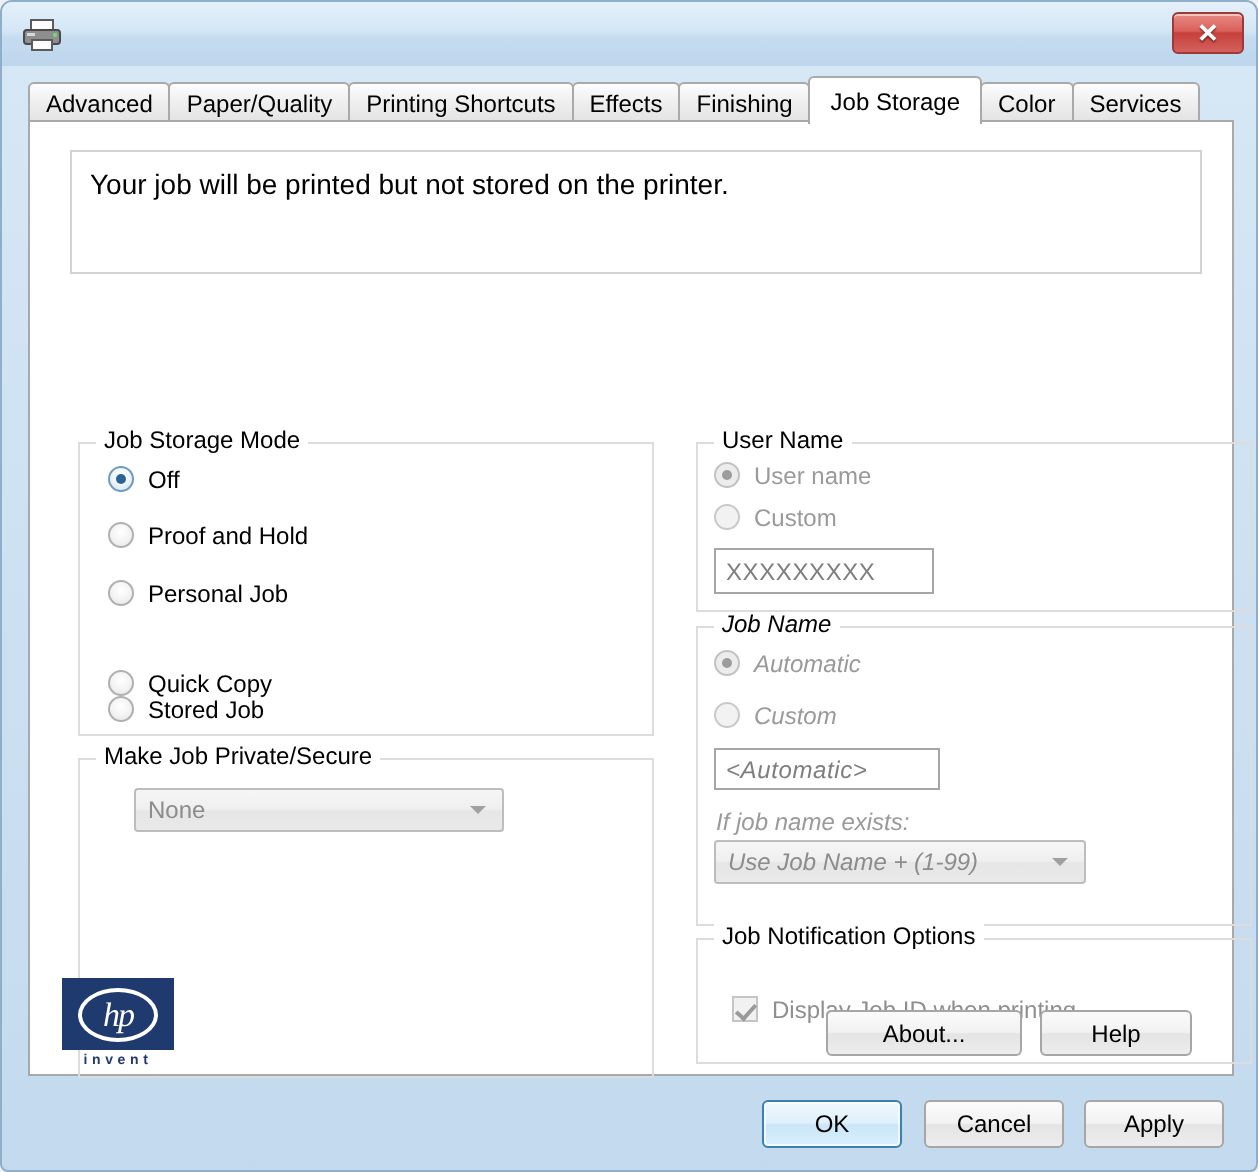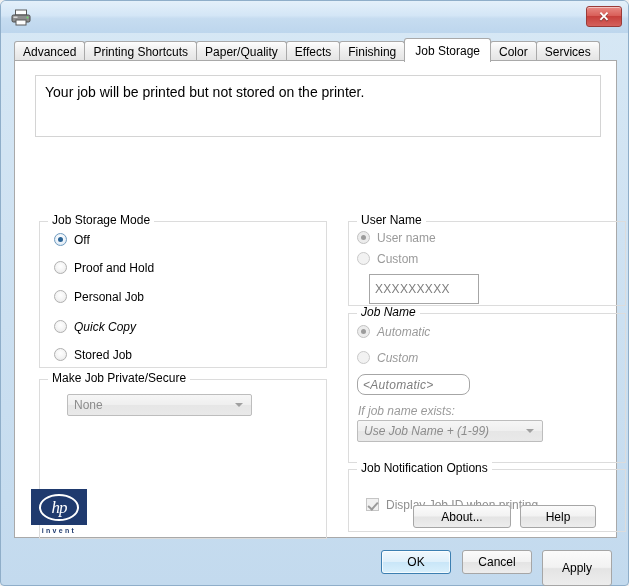--- a/index.html
+++ b/index.html
@@ -276,21 +276,21 @@
     display: flex; align-items: center; justify-content: center;
     cursor: pointer;
   }
   .btn.default {
     border: 1px solid #3c7fb1;
     background: linear-gradient(to bottom, #f0f8fd 0%, #dff0fb 48%, #c9e6f8 52%, #d9f0fc 100%);
     box-shadow: inset 0 0 0 1px rgba(255,255,255,.7);
   }
   #btn-ok     { left: 380px; top: 549px; width: 70px; height: 24px; }
   #btn-cancel { left: 461px; top: 549px; width: 70px; height: 24px; }
-  #btn-apply  { left: 541px; top: 549px; width: 70px; height: 36px; }
+  #btn-apply  { left: 541px; top: 549px; width: 70px; height: 24px; }
 </style>
 </head>
 <body>
 
 <div id="window">
 
   <div id="titlebar">
     <svg id="printer-icon" viewBox="0 0 20 17">
       <rect x="4.5" y="1" width="11" height="5" fill="#fdfdfd" stroke="#5b5b5b" stroke-width="1"></rect>
       <rect x="1" y="6" width="18" height="7" rx="1.5" fill="#8e8e8e" stroke="#4a4a4a" stroke-width="1"></rect>
@@ -301,24 +301,24 @@
     <div id="close-btn">
       <span class="x">✕</span>
     </div>
   </div>
 
   <div id="tabstrip">
     <div class="tab">
         <span>Advanced</span>
       </div>
     <div class="tab">
+        <span>Paper/Quality</span>
+      </div>
+    <div class="tab">
         <span>Printing Shortcuts</span>
-      </div>
-    <div class="tab">
-        <span>Paper/Quality</span>
       </div>
     <div class="tab">
         <span>Effects</span>
       </div>
     <div class="tab">
         <span>Finishing</span>
       </div>
     <div class="tab active">
         <span>Job Storage</span>
       </div>
@@ -344,21 +344,21 @@
         <span class="radio-label">Off</span>
       </div>
       <div class="radio-row" style="left:14px; top:39px;">
         <span class="radio"></span>
         <span class="radio-label">Proof and Hold</span>
       </div>
       <div class="radio-row" style="left:14px; top:68px;">
         <span class="radio"></span>
         <span class="radio-label">Personal Job</span>
       </div>
-      <div class="radio-row" style="left:14px; top:98px;font-style:italic;">
+      <div class="radio-row" style="left:14px; top:113px;">
         <span class="radio"></span>
         <span class="radio-label">Quick Copy</span>
       </div>
       <div class="radio-row" style="left:14px; top:126px;">
         <span class="radio"></span>
         <span class="radio-label">Stored Job</span>
       </div>
     </div>
 
     <div class="group" id="grp-private">
@@ -374,38 +374,38 @@
 
       <div class="radio-row" style="left:8px; top:9px;">
         <span class="radio dim checked"></span>
         <span class="radio-label dim">User name</span>
       </div>
       <div class="radio-row" style="left:8px; top:30px;">
         <span class="radio dim"></span>
         <span class="radio-label dim">Custom</span>
       </div>
 
-      <div class="textbox dim" style="left:20px; top:52px; width:110px; height:30px;">
+      <div class="textbox dim" style="left:8px; top:52px; width:110px; height:23px;">
         <span>XXXXXXXXX</span>
       </div>
     </div>
 
     <div class="group" id="grp-jobname">
       <div class="legend">Job Name</div>
 
       <div class="radio-row" style="left:8px; top:11px;">
         <span class="radio dim checked"></span>
         <span class="radio-label dim">Automatic</span>
       </div>
       <div class="radio-row" style="left:8px; top:37px;">
         <span class="radio dim"></span>
         <span class="radio-label dim">Custom</span>
       </div>
 
-      <div class="textbox dim" style="left:8px; top:60px; width:113px; height:21px;border-radius:8px;">
+      <div class="textbox dim" style="left:8px; top:60px; width:113px; height:21px;">
         <span>&lt;Automatic&gt;</span>
       </div>
 
       <div class="static-label" style="left:9px; top:91px;">If job name exists:</div>
 
       <div class="dropdown" style="left:8px; top:106px; width:186px; height:22px;">
         <span>Use Job Name + (1-99)</span>
         <span class="caret"></span>
       </div>
     </div>

